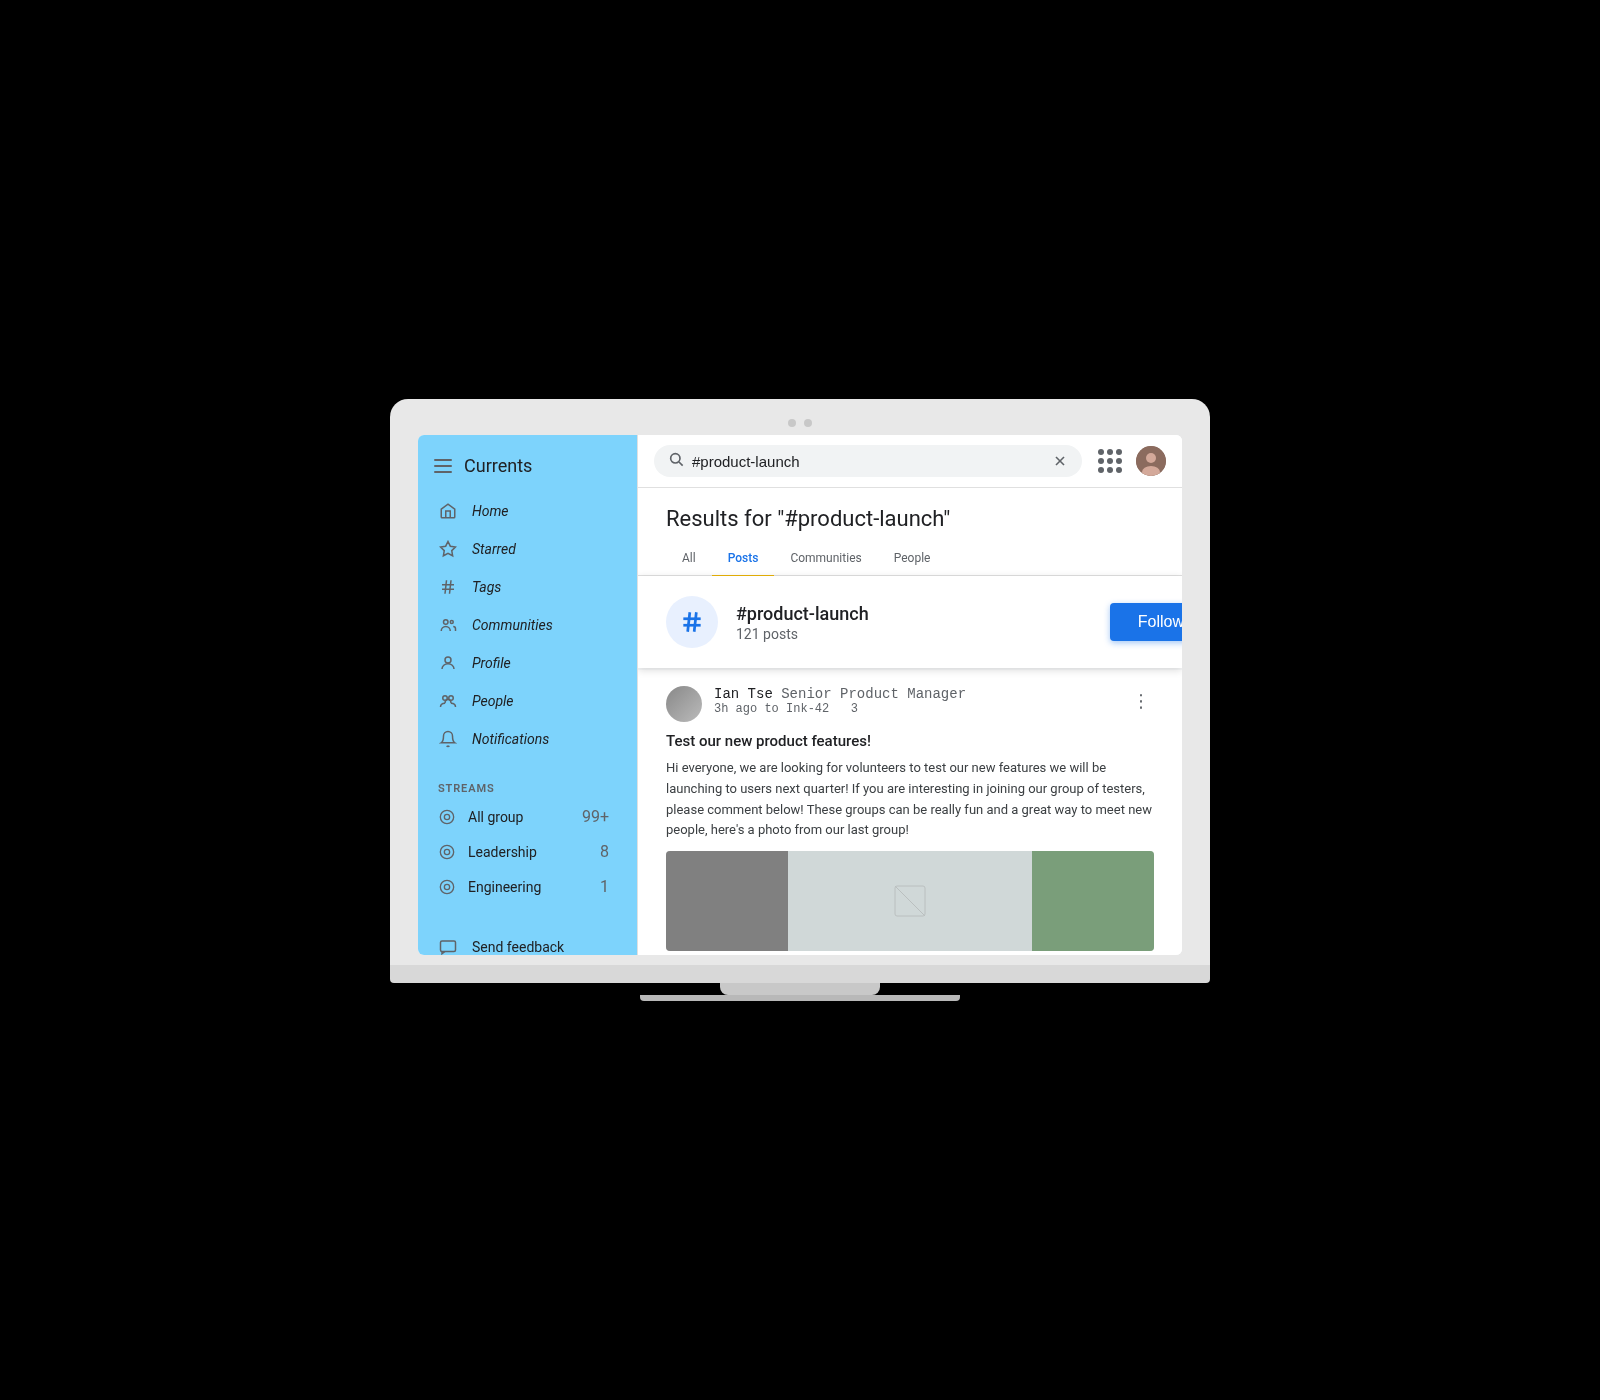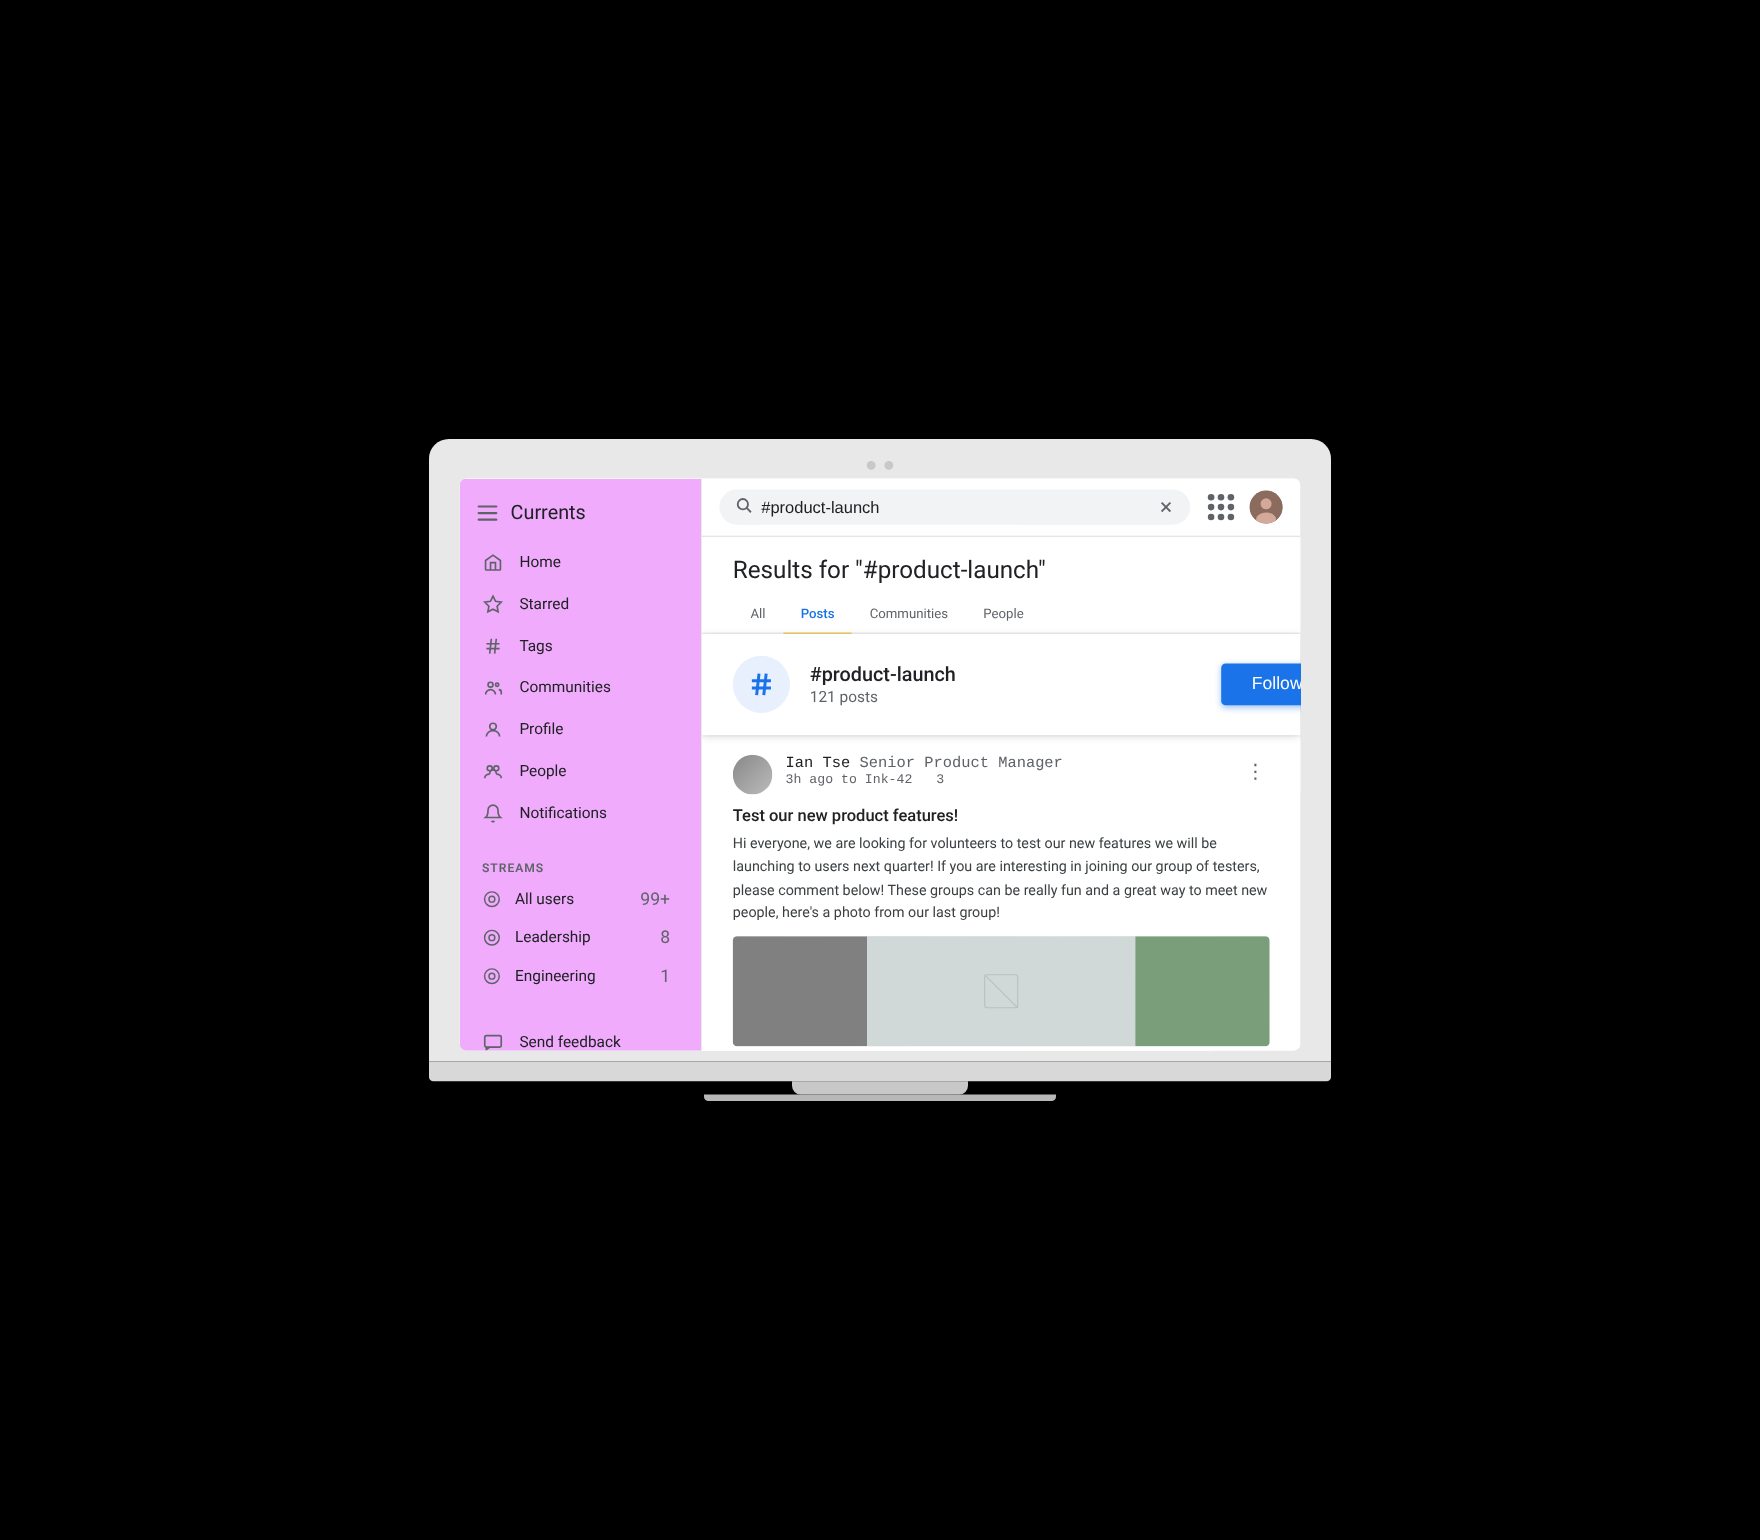--- a/index.html
+++ b/index.html
@@ -46,21 +46,21 @@
       height: 520px;
       display: flex;
       flex-direction: row;
       position: relative;
     }
 
     
     .sidebar {
       width: 220px;
       min-width: 220px;
-      background: #f0abfc;
+      background: #7dd3fc;
       border-right: 1px solid #e0e0e0;
       display: flex;
       flex-direction: column;
       padding: 12px 0;
       overflow-y: auto;
     }
 
     .sidebar-header {
       display: flex;
       align-items: center;
@@ -85,20 +85,21 @@
 
     .app-title {
       font-size: 18px;
       color: #202124;
       font-weight: 400;
     }
 
     .sidebar-nav {
       display: flex;
       flex-direction: column;
+      font-style: italic;
     }
 
     .nav-item {
       display: flex;
       align-items: center;
       gap: 14px;
       padding: 9px 16px 9px 20px;
       cursor: pointer;
       border-radius: 0 24px 24px 0;
       margin-right: 12px;
@@ -606,21 +607,21 @@
 
         <div class="streams-label">STREAMS</div>
 
         <div class="stream-item">
           <span class="stream-icon">
             <svg width="16" height="16" viewBox="0 0 24 24" fill="none" stroke="#5f6368" stroke-width="2">
               <circle cx="12" cy="12" r="10"></circle>
                 <circle cx="12" cy="12" r="4"></circle>
             </svg>
           </span>
-          <span class="stream-label">All users</span>
+          <span class="stream-label">All group</span>
           <span class="stream-count">99+</span>
         </div>
         <div class="stream-item">
           <span class="stream-icon">
             <svg width="16" height="16" viewBox="0 0 24 24" fill="none" stroke="#5f6368" stroke-width="2">
               <circle cx="12" cy="12" r="10"></circle>
                 <circle cx="12" cy="12" r="4"></circle>
             </svg>
           </span>
           <span class="stream-label">Leadership</span>

